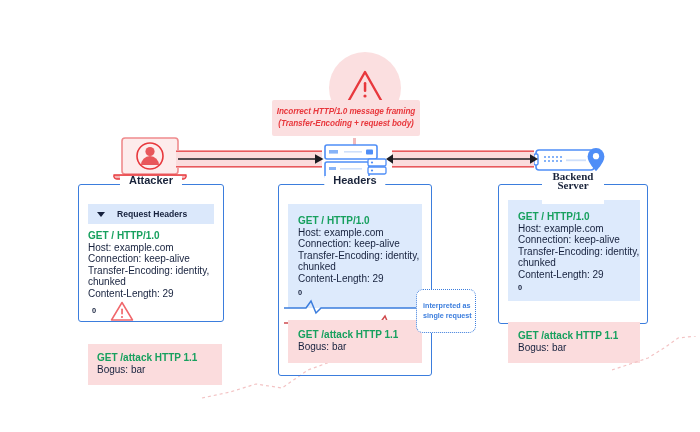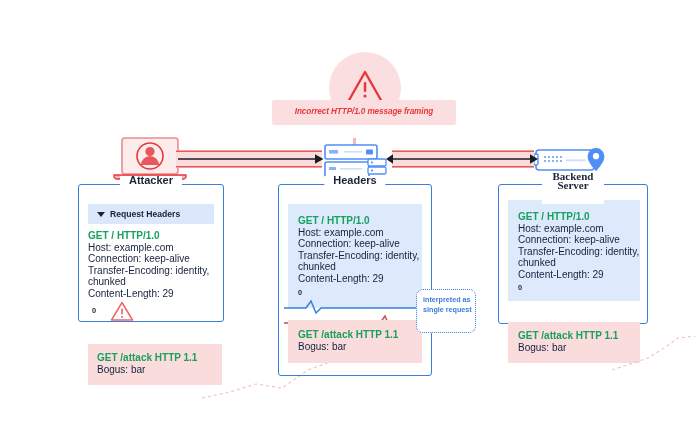--- a/index.html
+++ b/index.html
@@ -13,21 +13,21 @@
   .stage{position:absolute;left:0;top:0;width:700px;height:432px;}
 
   
   #warn-wrap{position:absolute;left:272px;top:52px;width:186px;height:78px;}
   #warn-circle{
     position:absolute;left:57px;top:0;width:72px;height:72px;border-radius:50%;
     background:#fbdfe0;
   }
   #warn-tri{position:absolute;left:74px;top:17px;width:38px;height:36px;}
   #warn-banner{
-    position:absolute;left:0;top:48px;width:184px;
+    position:absolute;left:0;top:48px;width:148px;
     background:#fbdfe0;border-radius:2px;
     padding:6px 4px 7px 4px;box-sizing:border-box;
     text-align:center;
   }
   #warn-banner div{
     color:#e8383d;font-weight:bold;font-style:italic;
     font-size:8.2px;line-height:11.5px;letter-spacing:-.1px;
   }
 
   
@@ -68,21 +68,21 @@
     font-size:10px;line-height:11.6px;
   }
   .msg.blue{background:#ddeafc;}
   .msg.red{background:#fbdcdd;}
   .reqline{color:#17a05e;font-weight:bold;}
   .hdr{color:#16213d;font-weight:normal;}
 
   
   #acc-head{
     position:absolute;left:88px;top:204px;width:126px;height:20px;
-    background:#dbe8fb;display:flex;align-items:center;gap:5px;
+    background:#dbe8fb;display:flex;align-items:center;gap:12px;
     padding-left:9px;box-sizing:border-box;
   }
   #acc-head .tri{
     width:0;height:0;border-left:4.2px solid transparent;border-right:4.2px solid transparent;
     border-top:5.4px solid #16213d;
   }
   #acc-head .t{color:#16213d;font-weight:bold;font-size:8.6px;}
 
   #att-body{left:88px;top:230px;width:126px;background:transparent;padding:0;}
   #att-zero{position:absolute;left:92px;top:306px;font-size:7.4px;font-weight:bold;color:#16213d;}
@@ -106,37 +106,38 @@
   #bk-red{left:508px;top:322px;width:132px;padding:8px 0 10px 10px;}
   #bk-trail{position:absolute;left:612px;top:336px;width:84px;height:46px;}
 
   
   #callout{
     position:absolute;left:416px;top:289px;width:60px;height:44px;
     border:1.6px dotted #3b7ddd;border-radius:7px;box-sizing:border-box;
     background:#ffffff;padding:5px 0 0 6px;
   }
   #callout span{
-    display:block;color:#3b7ddd;font-weight:bold;font-size:7.2px;line-height:10.2px;
+    display:block;color:#3b7ddd;font-weight:bold;font-size:7.2px;line-height:10.2px;margin-top:6px;
   }
 </style>
 </head>
 <body>
 
 <div class="stage">
 
   <div id="warn-wrap">
     <div id="warn-circle"></div>
     <svg id="warn-tri" viewBox="0 0 38 36">
       <path d="M19 3 L36 33 L2 33 Z" fill="none" stroke="#e8383d" stroke-width="2.4" stroke-linejoin="round"></path>
       <rect x="17.8" y="13" width="2.5" height="10" rx="1.2" fill="#e8383d"></rect>
       <circle cx="19" cy="27" r="1.6" fill="#e8383d"></circle>
     </svg>
     <div id="warn-banner">
       <div>Incorrect HTTP/1.0 message framing</div>
+      <div>(Transfer-Encoding + request body)</div>
     </div>
   </div>
 
   <svg class="device" id="dev-attacker" viewBox="0 0 80 46">
     <rect x="12" y="2" width="56" height="36" rx="3" fill="#fdecec" stroke="#ef8b8d" stroke-width="1.6"></rect>
     <circle cx="40" cy="20" r="13" fill="none" stroke="#e8383d" stroke-width="1.6"></circle>
     <circle cx="40" cy="15.5" r="4.6" fill="#e8575b"></circle>
     <path d="M31 29 a9 9 0 0 1 18 0 z" fill="#e8575b"></path>
     <path d="M4 39 h72 a3 3 0 0 1 -3 4 h-66 a3 3 0 0 1 -3 -4 z" fill="#f5b5b6" stroke="#e8383d" stroke-width="1.3"></path>
   </svg>

